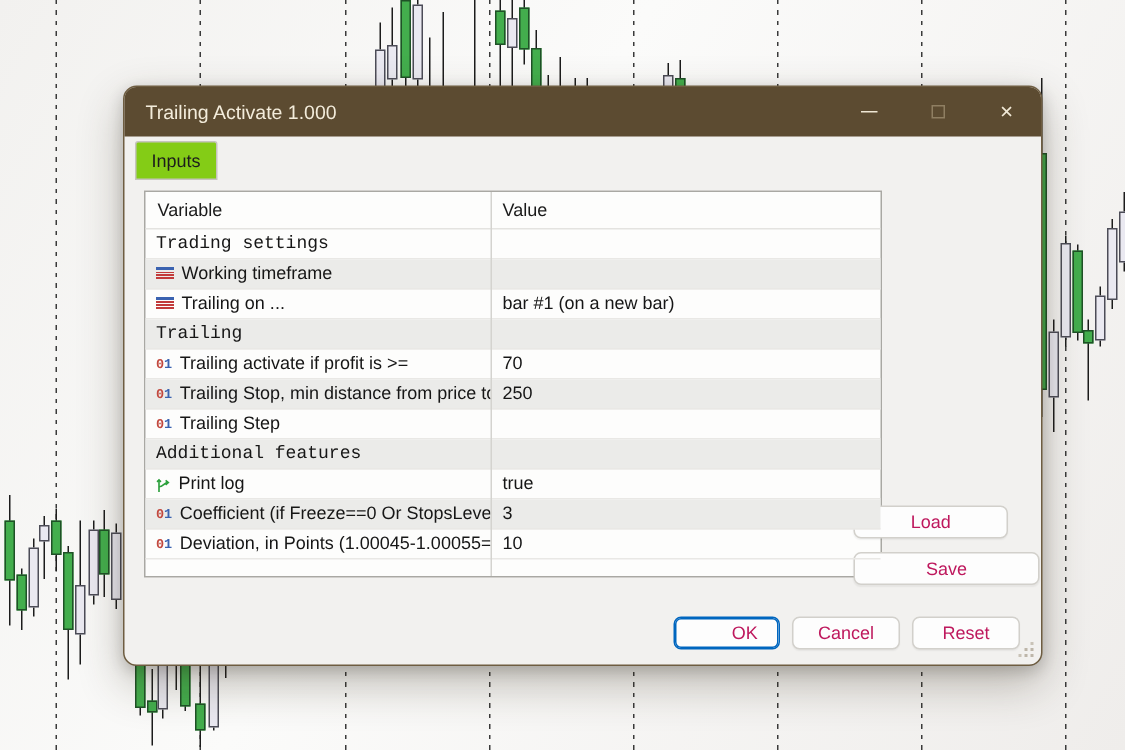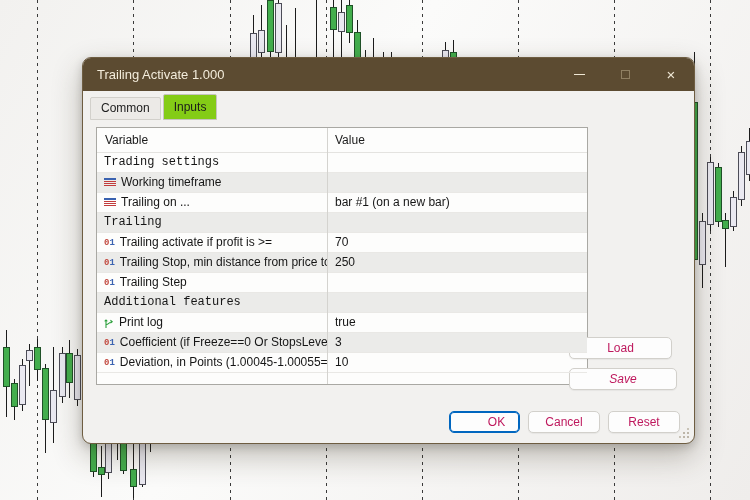--- a/index.html
+++ b/index.html
@@ -58,21 +58,21 @@
   .ic-int{display:inline-block;margin:0 5px 0 7px;font:bold 9px "Liberation Mono",monospace;}
   .ic-int em{color:#c2493f;font-style:normal;}
   .ic-int b{color:#3a62b0;}
   .ic-flag{margin:0 4px 0 6px;}
   
   .btn{position:absolute;background:#fdfdfd;border:1px solid #d2d0cb;border-radius:5px;
     font-size:12px;color:#be185d;text-align:center;height:22px;line-height:20px;box-sizing:border-box;
     box-shadow:0 1px 1px rgba(0,0,0,.05);cursor:default;}
   .btn.primary{border:1px solid #0066bf;box-shadow:inset 0 0 0 1px #0066bf;padding-left:24px;}
   .btn-load{left:486px;top:279px;width:103px;}
-  .btn-save{left:486px;top:310px;width:108px;font-style:italic;}
+  .btn-save{left:486px;top:310px;width:124px;}
   .btn-ok{left:366px;top:353px;width:71px;}
   .btn-cancel{left:445px;top:353px;width:72px;}
   .btn-reset{left:525px;top:353px;width:72px;}
   
   .grip{position:absolute;right:5px;bottom:5px;width:11px;height:11px;cursor:nwse-resize;}
   .grip::before{content:"";position:absolute;right:0;bottom:0;width:2px;height:2px;background:#bdb6a9;
     box-shadow:-4px 0 0 #bdb6a9,-8px 0 0 #c9c3b7,0 -4px 0 #bdb6a9,0 -8px 0 #c9c3b7,-4px -4px 0 #bdb6a9;}
 </style>
 </head>
 <body>
@@ -179,21 +179,20 @@
       <span class="wb">
         <span class="wb-max-glyph"></span>
       </span>
       <span class="wb close">
         <span class="wb-close-glyph">×</span>
       </span>
     </div>
   </div>
 
   <div class="tabs" id="tabs">
-      <div class="tab">Common</div>
       <div class="tab active">Inputs</div>
     </div>
 
   <div class="ptable">
     <div class="coldivider"></div>
     <div class="thead">
       <div class="cell var">Variable</div>
       <div class="cell val">Value</div>
     </div>
     <div id="rows">

